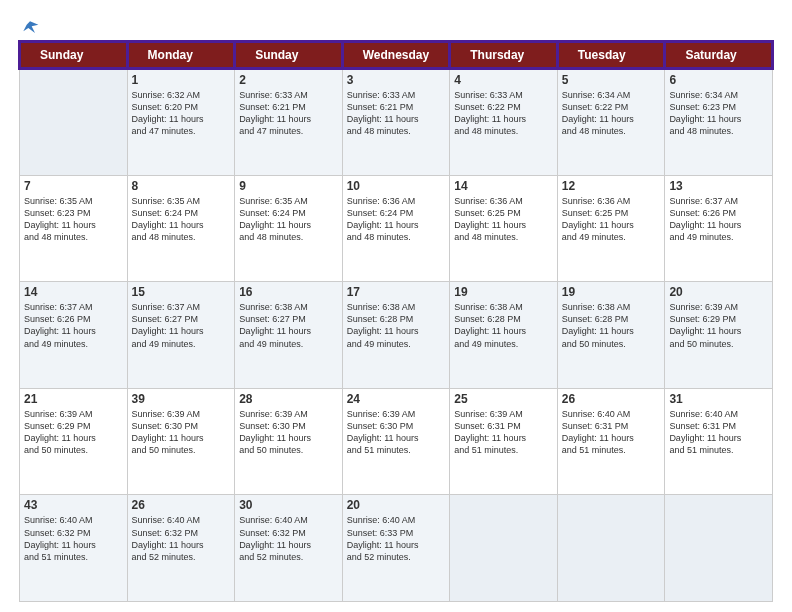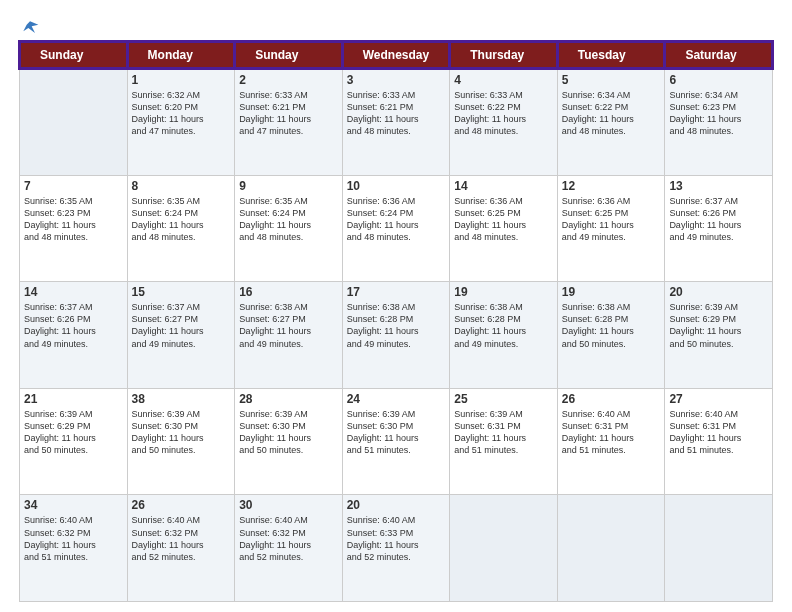--- a/index.html
+++ b/index.html
@@ -278,21 +278,21 @@
         </tr>
         <tr>
           <td>
             <span class="day-num">21</span>
             <div class="cell-text" style="white-space: pre-line;">Sunrise: 6:39 AM
 Sunset: 6:29 PM
 Daylight: 11 hours
 and 50 minutes.</div>
           </td>
           <td>
-            <span class="day-num">38</span>
+            <span class="day-num">39</span>
             <div class="cell-text" style="white-space: pre-line;">Sunrise: 6:39 AM
 Sunset: 6:30 PM
 Daylight: 11 hours
 and 50 minutes.</div>
           </td>
           <td>
             <span class="day-num">28</span>
             <div class="cell-text" style="white-space: pre-line;">Sunrise: 6:39 AM
 Sunset: 6:30 PM
 Daylight: 11 hours
@@ -313,30 +313,30 @@
 and 51 minutes.</div>
           </td>
           <td>
             <span class="day-num">26</span>
             <div class="cell-text" style="white-space: pre-line;">Sunrise: 6:40 AM
 Sunset: 6:31 PM
 Daylight: 11 hours
 and 51 minutes.</div>
           </td>
           <td>
-            <span class="day-num">27</span>
+            <span class="day-num">31</span>
             <div class="cell-text" style="white-space: pre-line;">Sunrise: 6:40 AM
 Sunset: 6:31 PM
 Daylight: 11 hours
 and 51 minutes.</div>
           </td>
         </tr>
         <tr class="row-alt">
           <td>
-            <span class="day-num">34</span>
+            <span class="day-num">43</span>
             <div class="cell-text" style="white-space: pre-line;">Sunrise: 6:40 AM
 Sunset: 6:32 PM
 Daylight: 11 hours
 and 51 minutes.</div>
           </td>
           <td>
             <span class="day-num">26</span>
             <div class="cell-text" style="white-space: pre-line;">Sunrise: 6:40 AM
 Sunset: 6:32 PM
 Daylight: 11 hours

